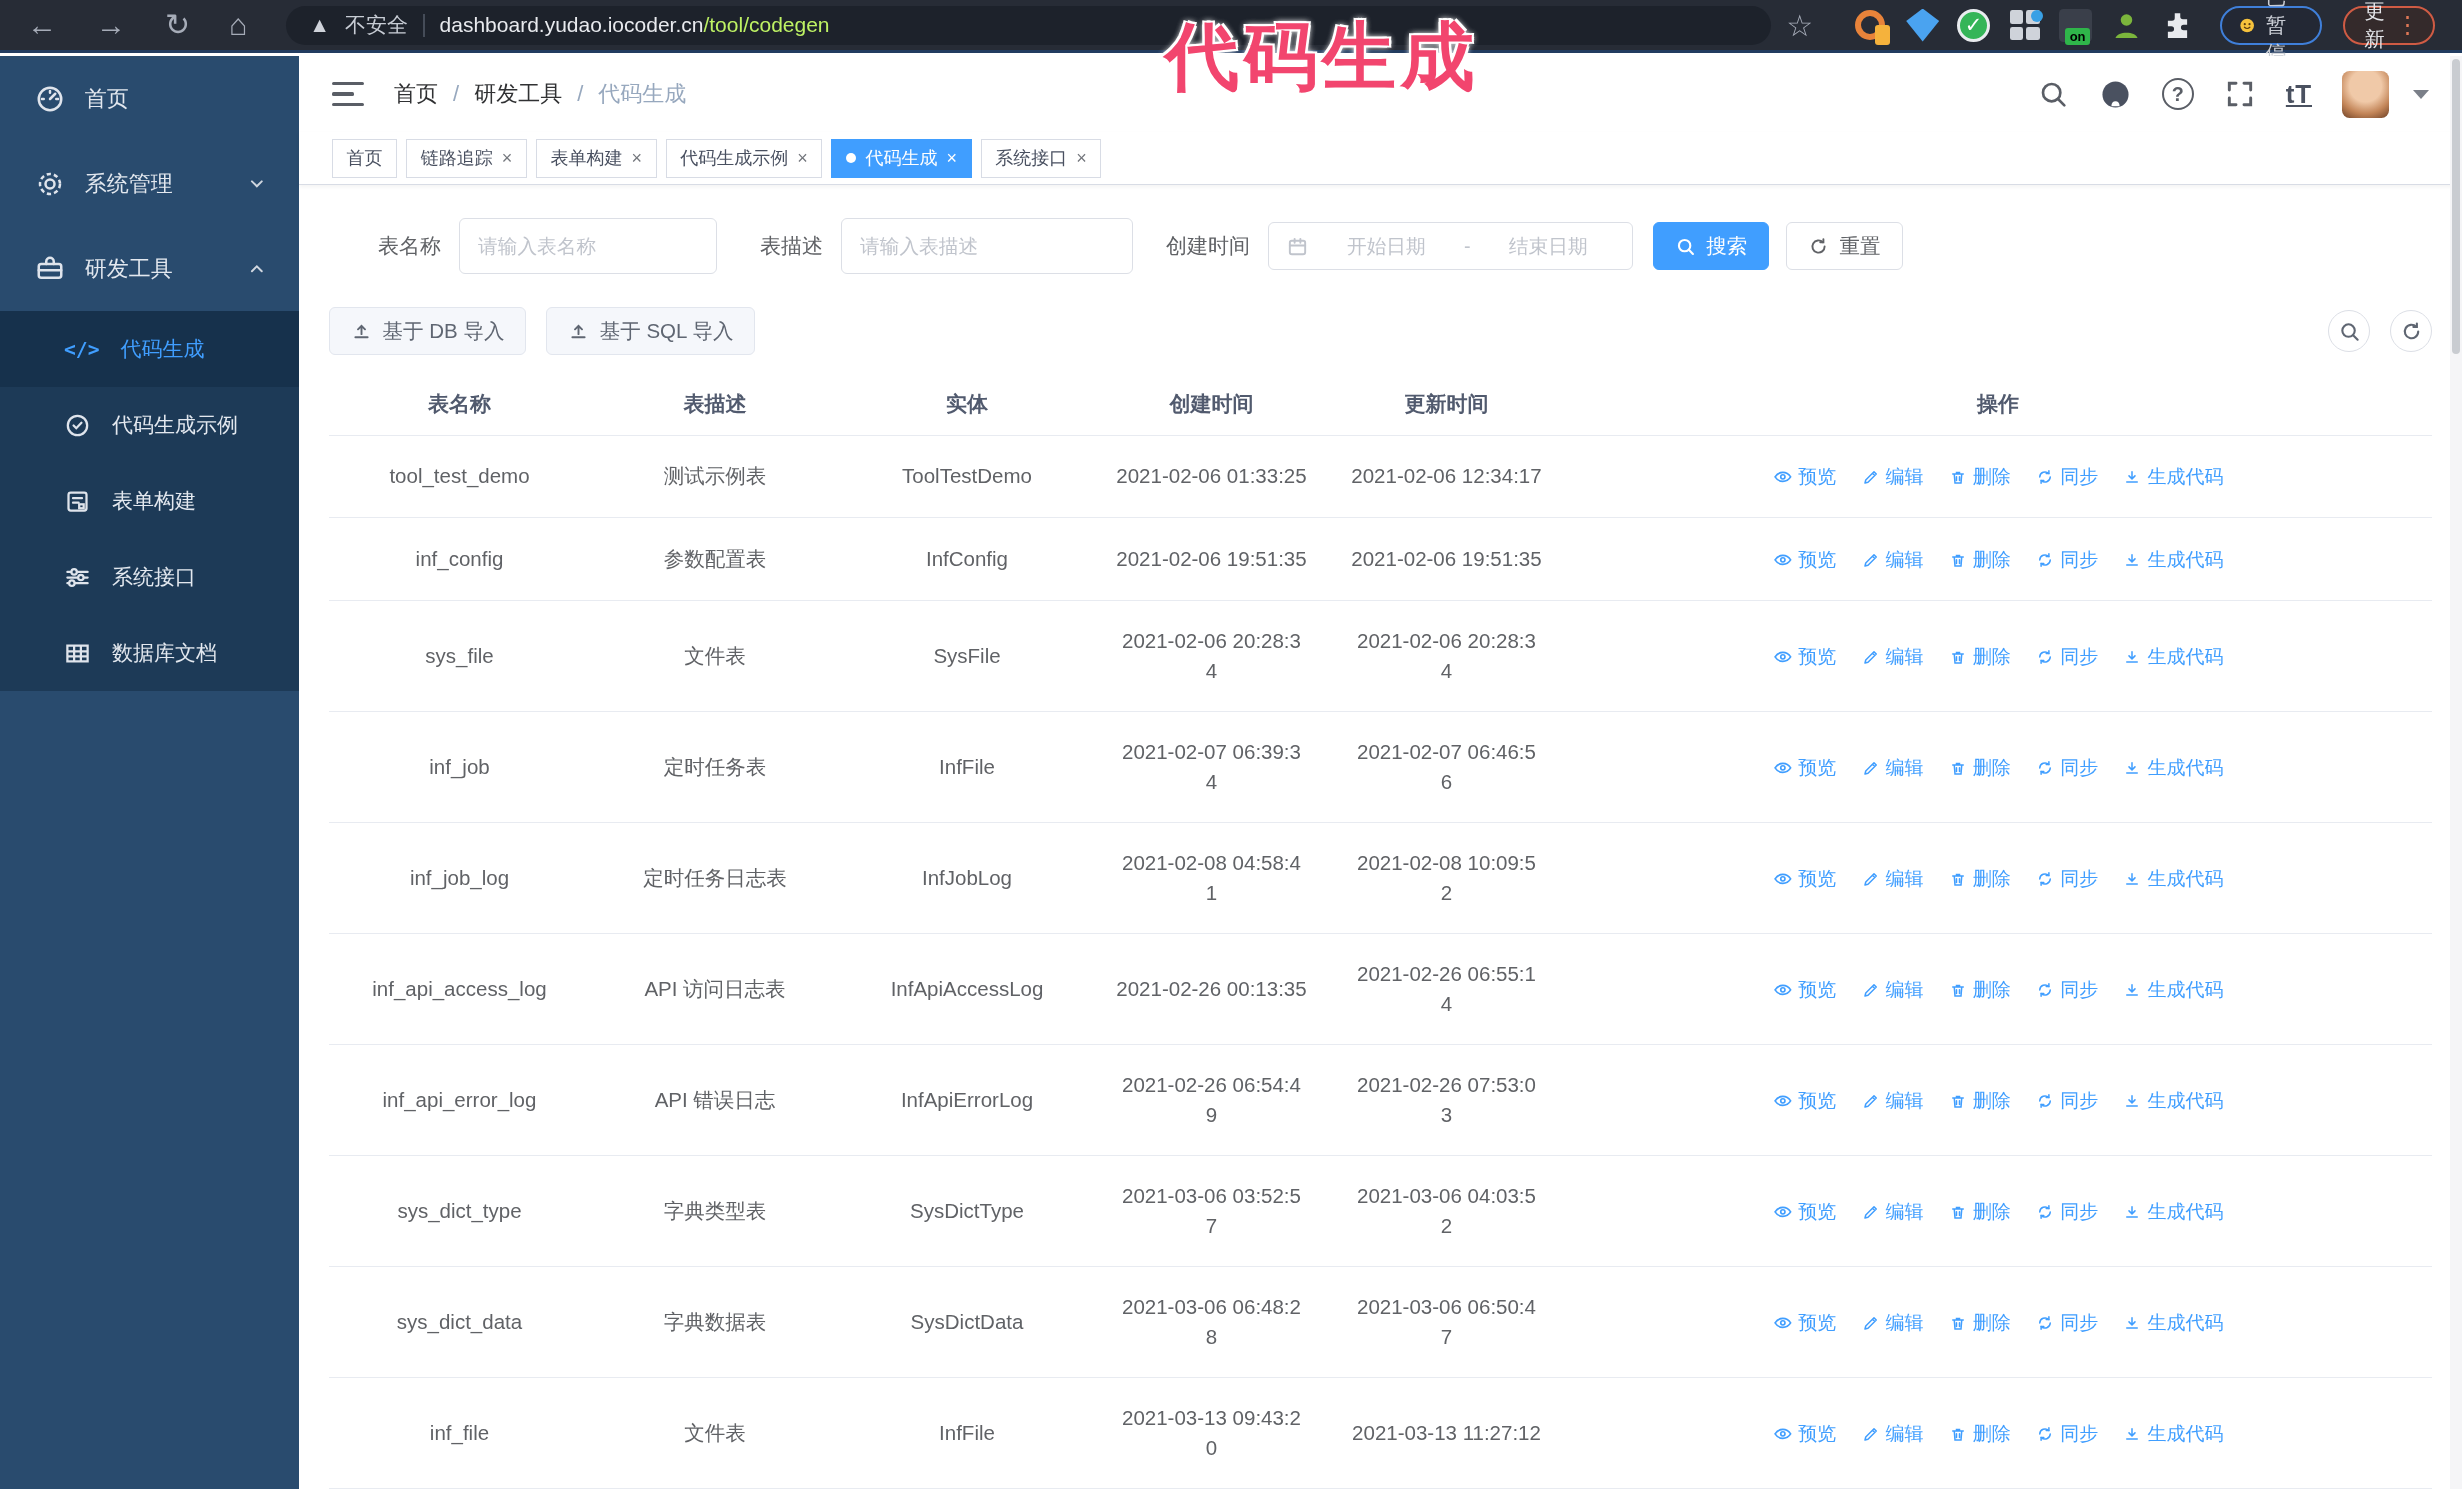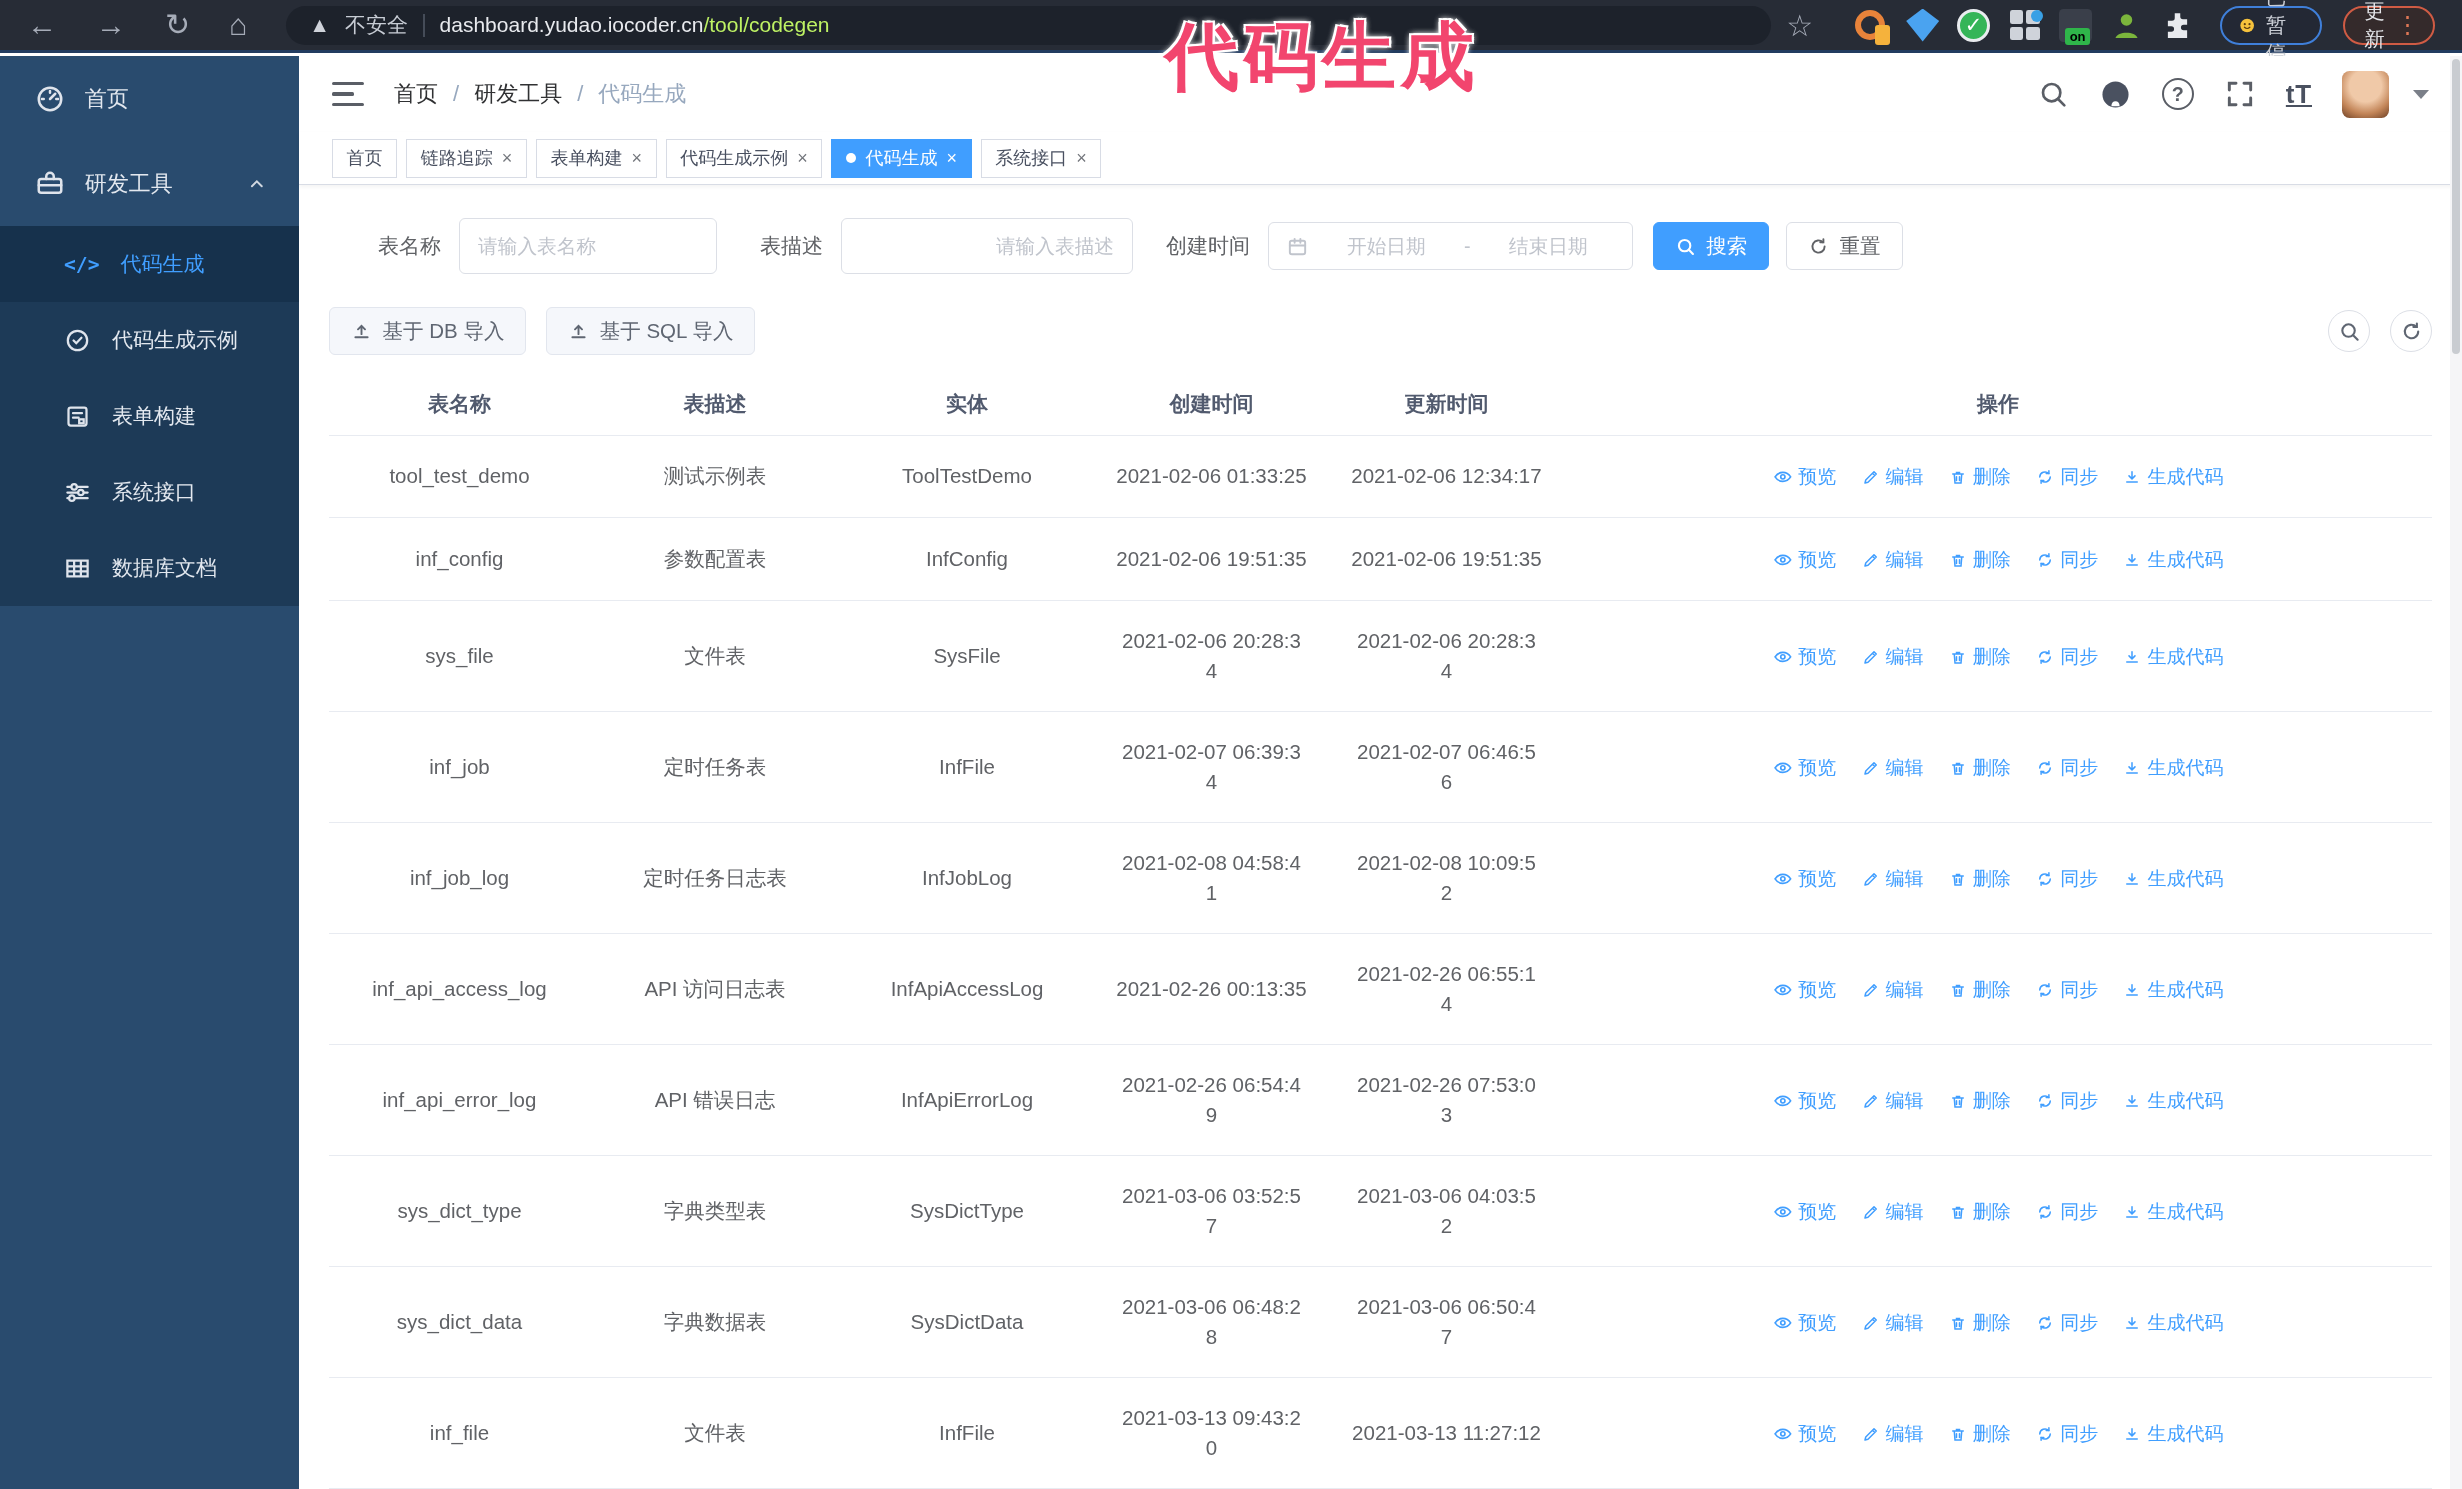--- a/index.html
+++ b/index.html
@@ -204,20 +204,34 @@
       <span class="mi-ic">
         <svg width="30" height="30" viewBox="0 0 24 24" fill="none" stroke="currentColor" stroke-width="2" stroke-linecap="round">
             <circle cx="12" cy="12" r="9"></circle>
             <path d="M12 12l4.2-4.2"></path>
             <path d="M5.5 12H7M17 12h1.5M12 5.5V7"></path>
           </svg>
       </span>
       <span>首页</span>
     </div>
 
+    <div class="menu-item">
+      <span class="mi-ic">
+        <svg width="30" height="30" viewBox="0 0 24 24" fill="none" stroke="currentColor" stroke-width="2">
+            <circle cx="12" cy="12" r="8" stroke-dasharray="3.4 2.4"></circle>
+            <circle cx="12" cy="12" r="3.6"></circle>
+          </svg>
+      </span>
+      <span>系统管理</span>
+      <span class="chev">
+        <svg width="19.7" height="19.7" viewBox="0 0 24 24" fill="none" stroke="currentColor" stroke-width="2.4" stroke-linecap="round">
+            <path d="M6 9l6 6 6-6"></path>
+          </svg>
+      </span>
+    </div>
 
 
     <div class="menu-item">
       <span class="mi-ic">
         <svg width="30" height="30" viewBox="0 0 24 24" fill="none" stroke="currentColor" stroke-width="2" stroke-linecap="round">
             <rect x="3" y="8" width="18" height="11" rx="2"></rect>
             <path d="M9 8V6a3 3 0 0 1 6 0v2M3 13h18"></path>
           </svg>
       </span>
       <span>研发工具</span>
@@ -341,21 +355,21 @@
         <span class="x">×</span>
       </div>
     </div>
 
     <div class="content">
 
       <div class="filter-row">
         <span class="f-label" style="margin-left:49px">表名称</span>
         <input class="f-input" placeholder="请输入表名称" style="">
         <span class="f-label" style="margin-left:43px">表描述</span>
-        <input class="f-input" style="width: 292px; text-align: right;" placeholder="请输入表描述">
+        <input class="f-input" style="width: 292px;" placeholder="请输入表描述">
         <span class="f-label" style="margin-left:33px">创建时间</span>
         <div class="date-box">
           <span>
             <svg width="23" height="23" viewBox="0 0 24 24" fill="none" stroke="#c0c4cc" stroke-width="2" stroke-linecap="round">
                 <rect x="4" y="6" width="16" height="14" rx="2"></rect>
                 <path d="M4 11h16M9 4v4M15 4v4"></path>
               </svg>
           </span>
           <span class="ph">开始日期</span>
           <span class="range-sep">-</span>

